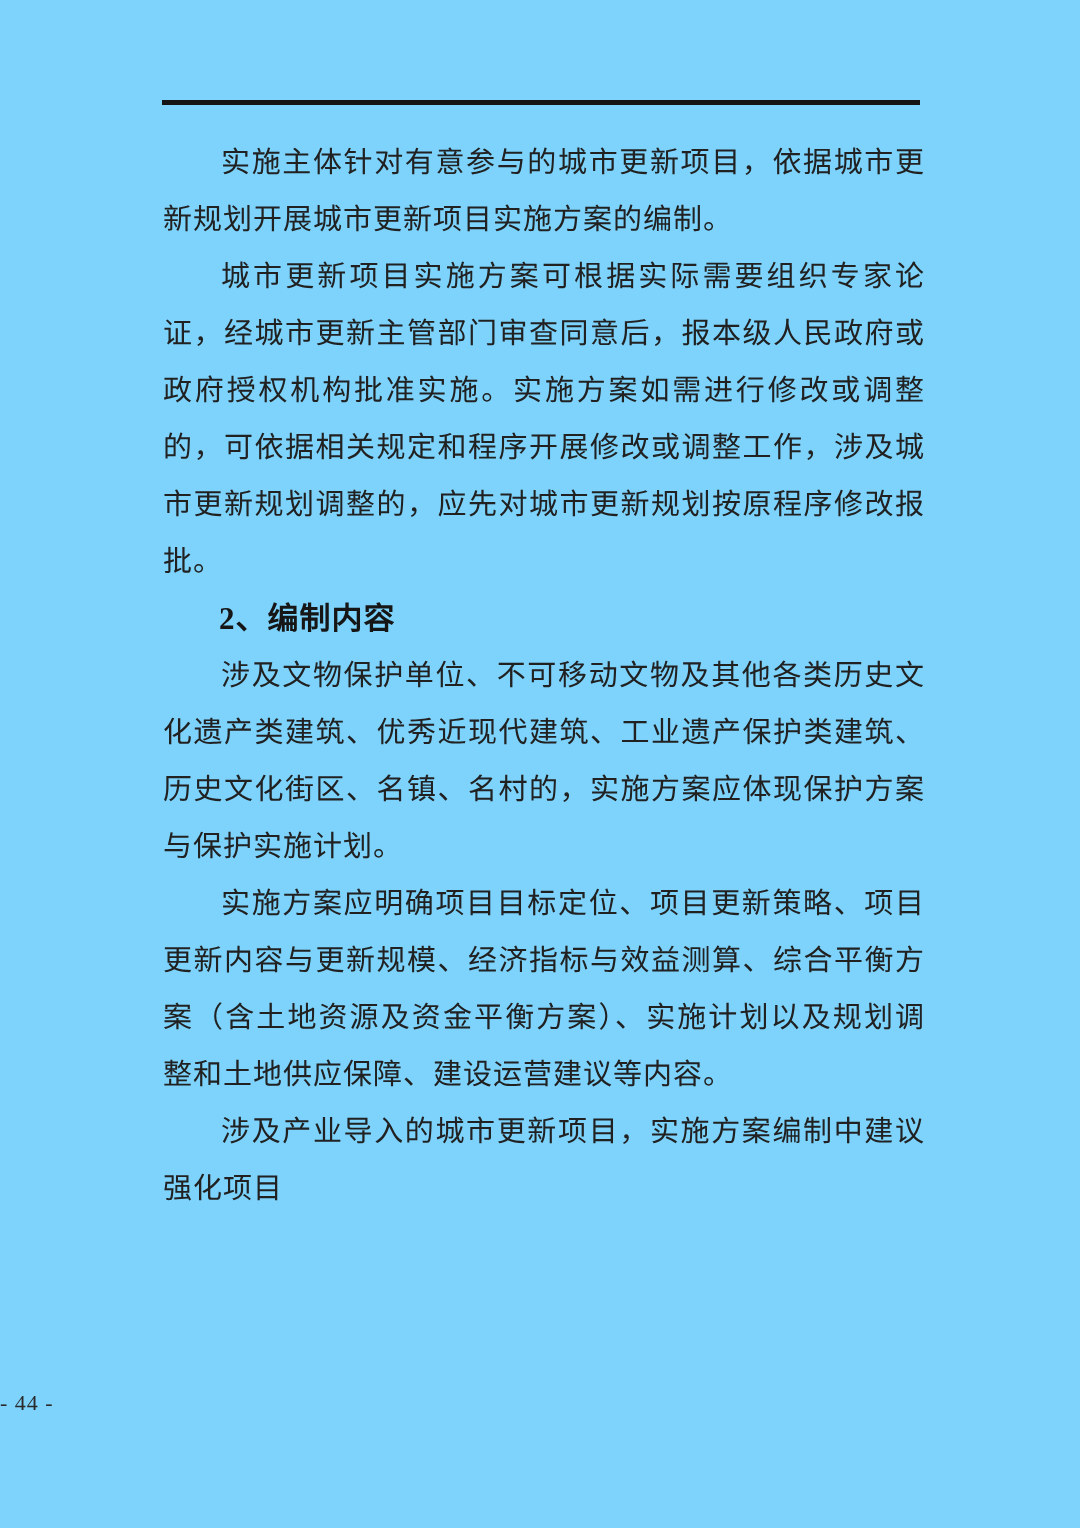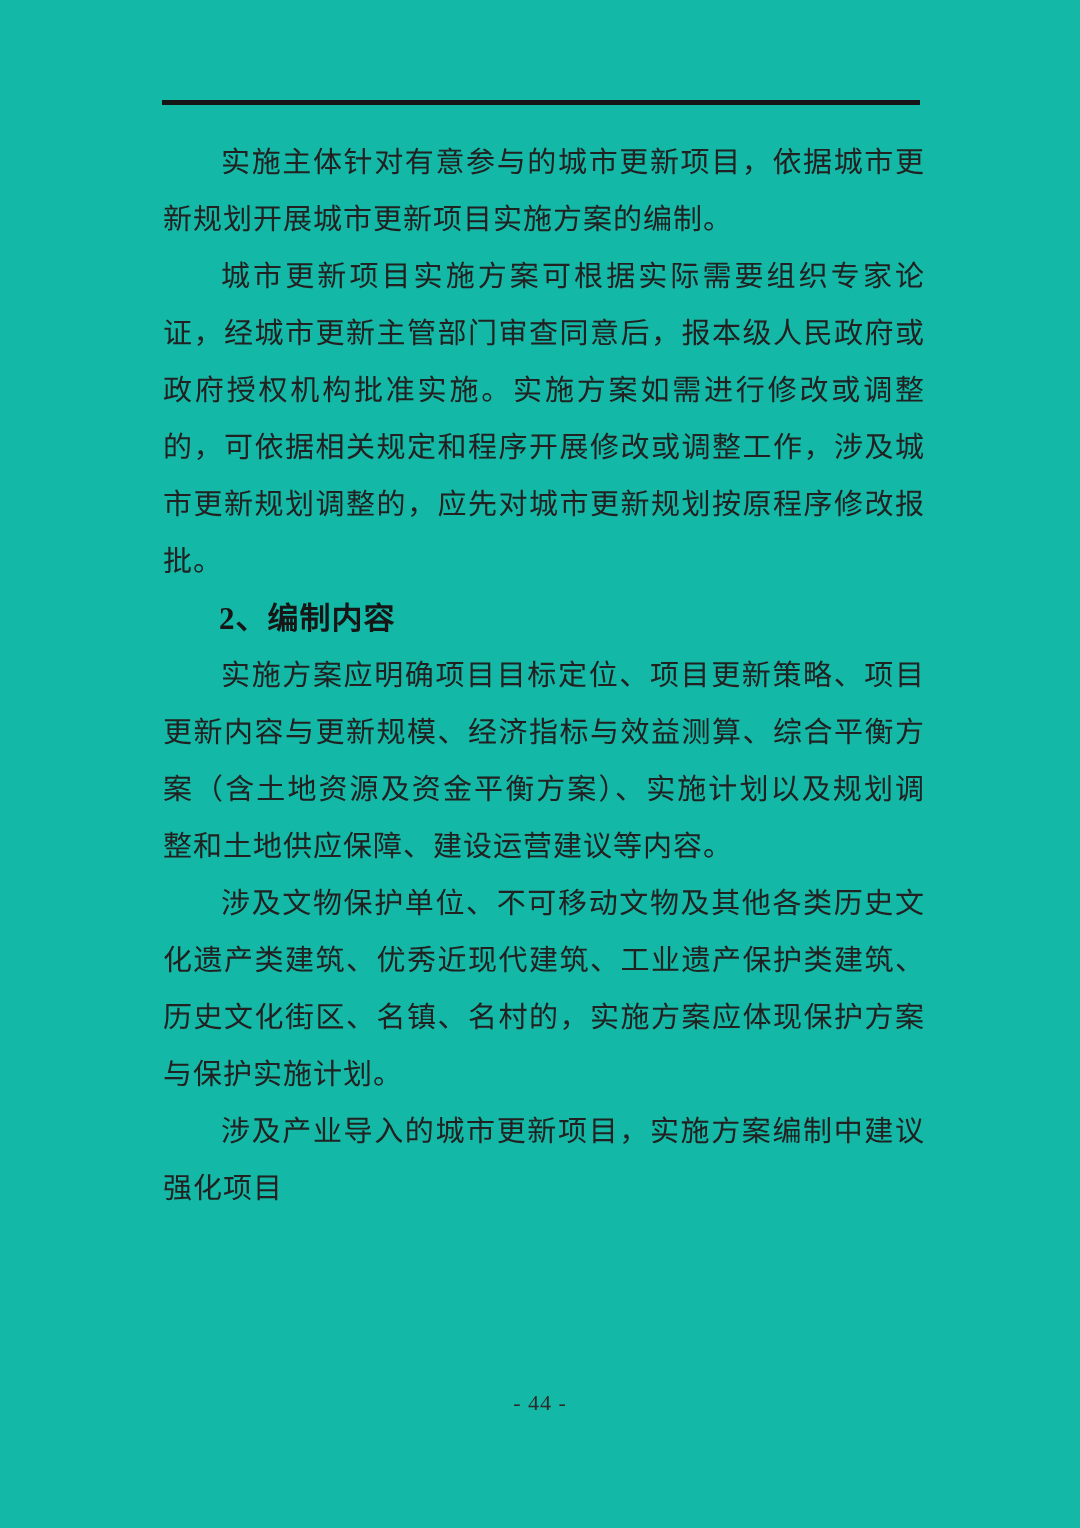--- a/index.html
+++ b/index.html
@@ -4,21 +4,21 @@
 <style>
   html, body {
     margin: 0;
     padding: 0;
     background: #ffffff;
   }
   .page {
     position: relative;
     width: 1080px;
     height: 1528px;
-    background: #14b8a6;
+    background: #7dd3fc;
     font-family: "Liberation Serif", "DejaVu Serif", serif;
     color: #212121;
     overflow: hidden;
   }
   .header-rule {
     position: absolute;
     left: 162px;
     top: 100px;
     width: 758px;
     height: 5px;
@@ -47,37 +47,37 @@
     font-size: 31px;
     font-weight: bold;
     line-height: 57px;
     color: #161616;
   }
   .page-number {
     position: absolute;
     left: 0;
     top: 1390px;
     width: 100%;
-    text-align: center;
+    text-align: left;
     font-size: 22px;
     color: #2a2a2a;
     letter-spacing: 1px;
   }
 </style>
 </head>
 <body>
 
 <div class="page">
 
   <div class="header-rule"></div>
 
   <div class="content">
     <p>实施主体针对有意参与的城市更新项目，依据城市更新规划开展城市更新项目实施方案的编制。</p>
     <p>城市更新项目实施方案可根据实际需要组织专家论证，经城市更新主管部门审查同意后，报本级人民政府或政府授权机构批准实施。实施方案如需进行修改或调整的，可依据相关规定和程序开展修改或调整工作，涉及城市更新规划调整的，应先对城市更新规划按原程序修改报批。</p>
     <h3 class="section-heading">2、编制内容</h3>
+    <p>涉及文物保护单位、不可移动文物及其他各类历史文化遗产类建筑、优秀近现代建筑、工业遗产保护类建筑、历史文化街区、名镇、名村的，实施方案应体现保护方案与保护实施计划。</p>
     <p>实施方案应明确项目目标定位、项目更新策略、项目更新内容与更新规模、经济指标与效益测算、综合平衡方案（含土地资源及资金平衡方案）、实施计划以及规划调整和土地供应保障、建设运营建议等内容。</p>
-    <p>涉及文物保护单位、不可移动文物及其他各类历史文化遗产类建筑、优秀近现代建筑、工业遗产保护类建筑、历史文化街区、名镇、名村的，实施方案应体现保护方案与保护实施计划。</p>
     <p>涉及产业导入的城市更新项目，实施方案编制中建议强化项目</p>
   </div>
 
   <div class="page-number">- 44 -</div>
 
 </div>
 
 </body></html>

